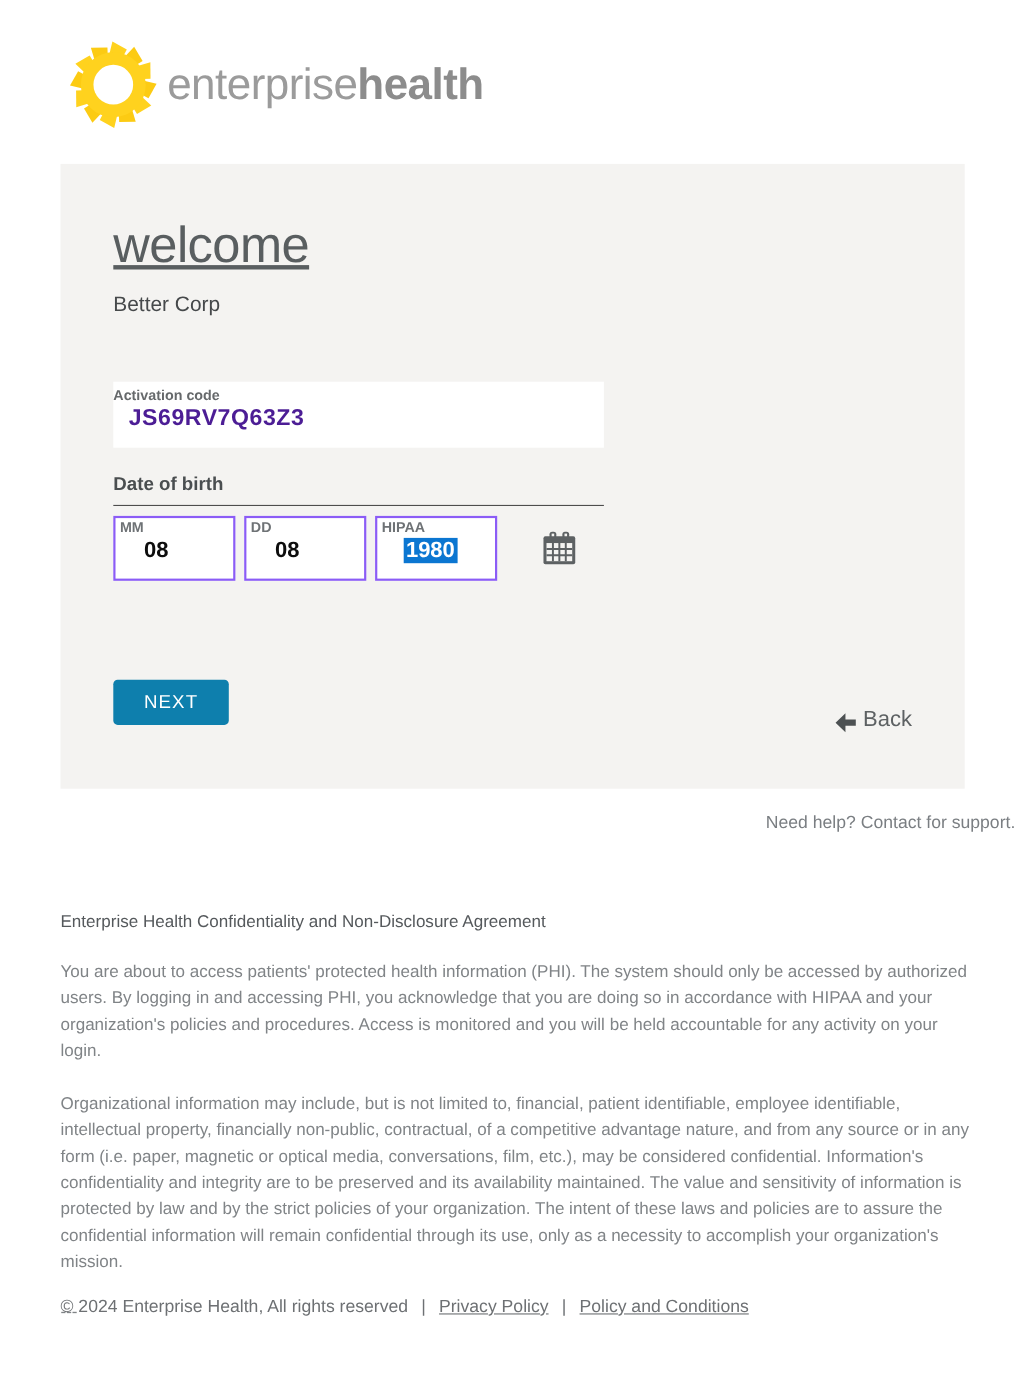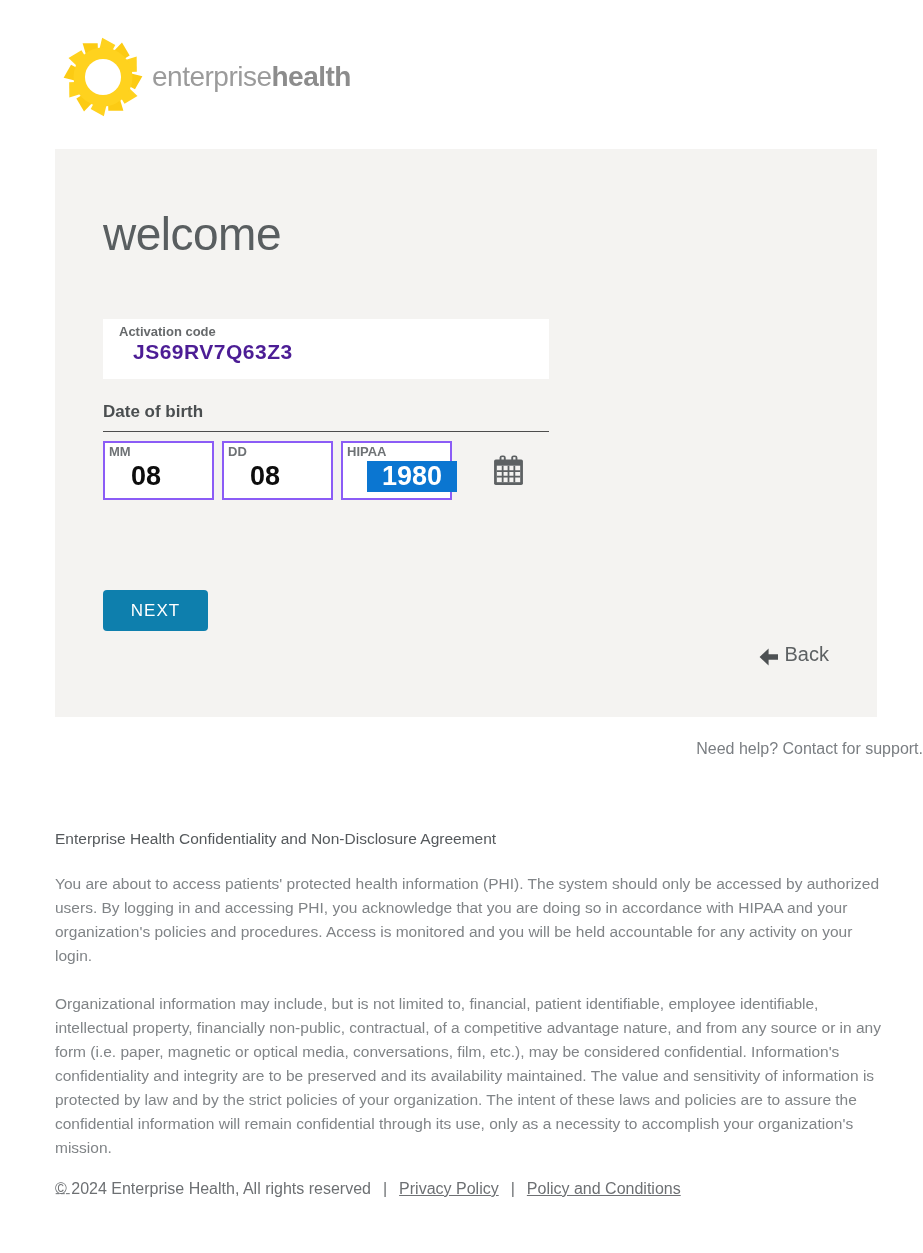--- a/index.html
+++ b/index.html
@@ -8,66 +8,67 @@
     width: 923px; height: 1253px;
     font-family: "Liberation Sans", sans-serif;
     color: #46494b;
     position: relative;
     overflow: hidden;
   }
 
   
   .header { position: absolute; left: 62px; top: 36px; display: flex; align-items: center; }
   .logo-sun { width: 82px; height: 82px; display: block; }
-  .logo-text { margin-left: 8px; font-size: 28px; letter-spacing: -0.5px; text-align: right; }
+  .logo-text { margin-left: 8px; font-size: 40px; letter-spacing: -0.5px; text-align: right; }
   .logo-text .light { color: #9b9b9b; font-weight: 400; }
   .logo-text .bold  { color: #8c8c8c; font-weight: 700; }
 
   
   .panel {
     position: absolute; left: 55px; top: 149px;
     width: 822px; height: 568px;
     background: #f4f3f1;
     padding: 30px 48px;
   }
   .welcome {
-    margin-top: 28px;
+    margin-top: 16px;
     font-size: 46px; font-weight: 400; color: #595e60;
     letter-spacing: -0.5px;
+    text-decoration: underline;
   }
   .company { margin-top: 18px; font-size: 19px; color: #46494b; }
 
   .activation-box {
     margin-top: 58px; width: 446px; height: 60px;
-    background: #ffffff; padding: 5px 16px;
+    background: #ffffff; padding: 5px 0;
   }
   .activation-label { font-size: 13px; font-weight: 700; color: #66696b; }
   .activation-value {
     font-size: 21px; font-weight: 700; color: #4c1d95;
     margin-left: 14px; margin-top: 1px; letter-spacing: 0.5px;
   }
 
   .dob-label { margin-top: 23px; font-size: 17px; font-weight: 700; color: #4a4e50; }
   .dob-rule { margin-top: 9px; width: 446px; border-bottom: 1px solid #4d4d4d; }
 
   .date-row { margin-top: 8px; display: flex; align-items: center; position: relative; height: 60px; }
   .date-field {
     width: 111px; height: 59px; background: #ffffff;
     border: 2px solid #8b5cf6;
     padding: 2px 4px;
     margin-right: 8px;
     cursor: text;
   }
   .date-field .fld-label { font-size: 13px; font-weight: 700; color: #6e7275; line-height: 14px; }
   .date-field .fld-value {
-    font-size: 27px; font-weight: 700; color: #0d0d0d;
+    font-size: 20px; font-weight: 700; color: #0d0d0d;
     margin-left: 22px; margin-top: 2px; display: inline-block;
   }
   .date-field .fld-value.selected {
-    background: #0b76d1; color: #ffffff; padding: 0 15px; margin-left: 20px;
+    background: #0b76d1; color: #ffffff; padding: 0 2px; margin-left: 20px;
   }
   .calendar-btn { margin-left: 32px; cursor: pointer; display: inline-flex; }
 
   .next-btn {
     margin-top: 90px;
     width: 105px; height: 41px;
     background: #0e7fad; border: none; border-radius: 4px;
     color: #ffffff; font-size: 17px; font-weight: 400; letter-spacing: 1px;
     font-family: "Liberation Sans", sans-serif;
     cursor: pointer; display: block;
@@ -132,20 +133,21 @@
       <circle cx="50" cy="50" r="22" fill="#ffffff"></circle>
     </g>
   </svg>
   <div class="logo-text">
     <span class="light">enterprise</span><span class="bold">health</span>
   </div>
 </div>
 
 <div class="panel">
   <h1 class="welcome">welcome</h1>
+  <div class="company">Better Corp</div>
 
   <div class="activation-box">
     <div class="activation-label">Activation code</div>
     <div class="activation-value">JS69RV7Q63Z3</div>
   </div>
 
   <div class="dob-label">Date of birth</div>
   <div class="dob-rule"></div>
 
   <div class="date-row">

